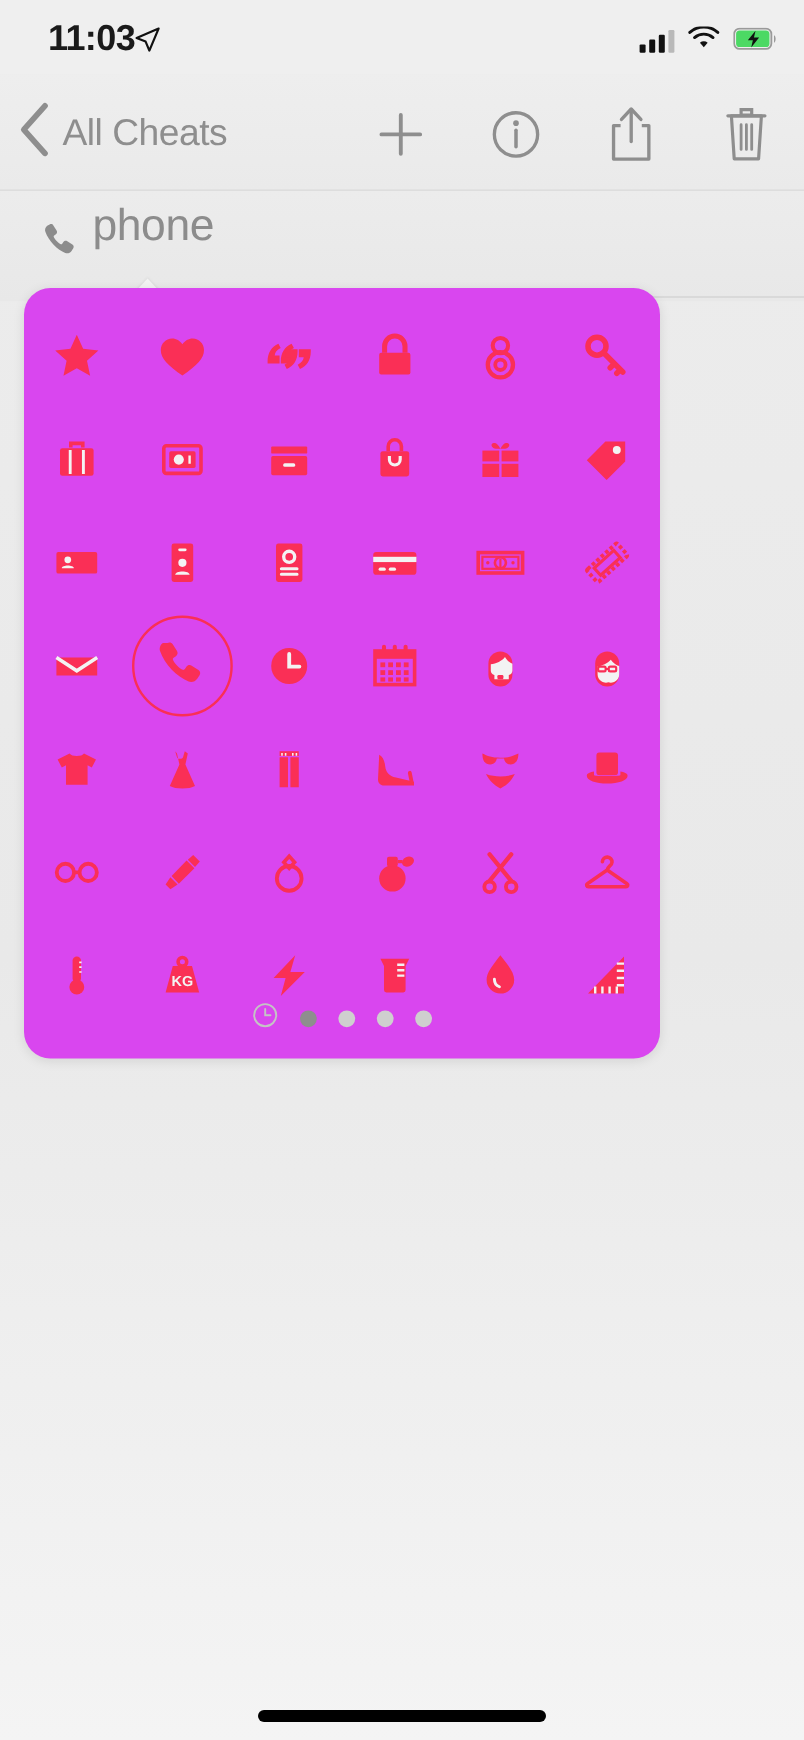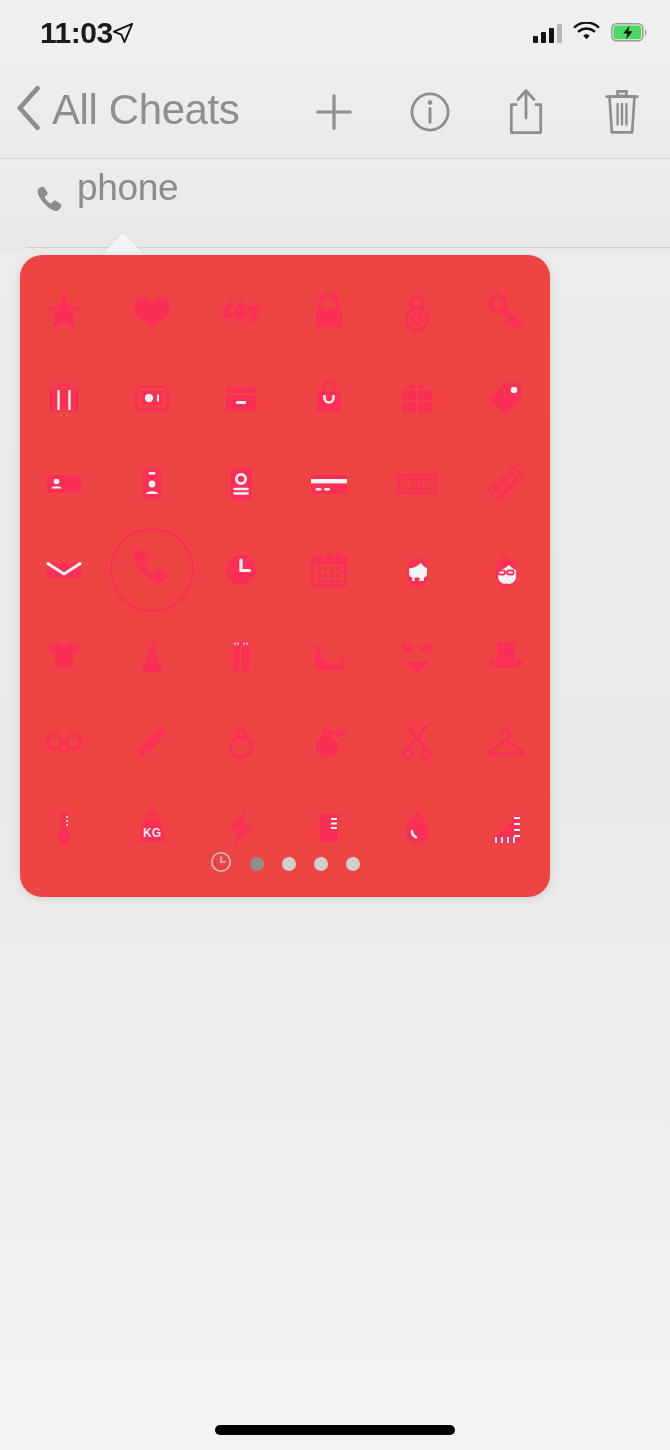--- a/index.html
+++ b/index.html
@@ -32,21 +32,21 @@
   
   #nav-bar{
     position:absolute; left:0; top:62px; width:670px; height:97px;
     background:linear-gradient(180deg,#eeeeee 0%,#eaeaea 100%);
     border-bottom:1px solid #d4d4d4;
   }
   #back-button{
     position:absolute; left:12px; top:22px;
     display:flex; align-items:center; gap:6px; cursor:pointer;
   }
-  #back-label{ font-size:42px; color:#8e8e8e; letter-spacing:-0.4px; }
+  #back-label{ font-size:31px; color:#8e8e8e; letter-spacing:-0.4px; }
   #nav-actions{
     position:absolute; right:22px; top:24px;
     display:flex; align-items:center; gap:44px;
   }
   .nav-btn{ cursor:pointer; display:flex; align-items:center; justify-content:center;
             width:52px; height:52px; }
 
   
   #field-row{
     position:absolute; left:0; top:159px; width:670px; height:92px;
@@ -65,22 +65,22 @@
   
   #popover-arrow{
     position:absolute; left:99px; top:232px;
     width:0;height:0;
     border-left:24px solid transparent;
     border-right:24px solid transparent;
     border-bottom:26px solid #f3f3f3;
     filter:drop-shadow(0 -1px 1px rgba(0,0,0,.06));
   }
   #icon-popover{
-    position:absolute; left:20px; top:255px; width:530px; height:642px;
-    background:#ef4444; border-radius:22px;
+    position:absolute; left:20px; top:240px; width:530px; height:642px;
+    background:#d946ef; border-radius:22px;
     box-shadow:0 2px 10px rgba(0,0,0,.10);
     overflow:hidden;
   }
   #icon-grid{
     position:absolute; left:0; top:14px; width:530px;
     display:grid; grid-template-columns:repeat(6,1fr);
     grid-auto-rows:86px;
   }
   .icon-cell{
     display:flex; align-items:center; justify-content:center;

